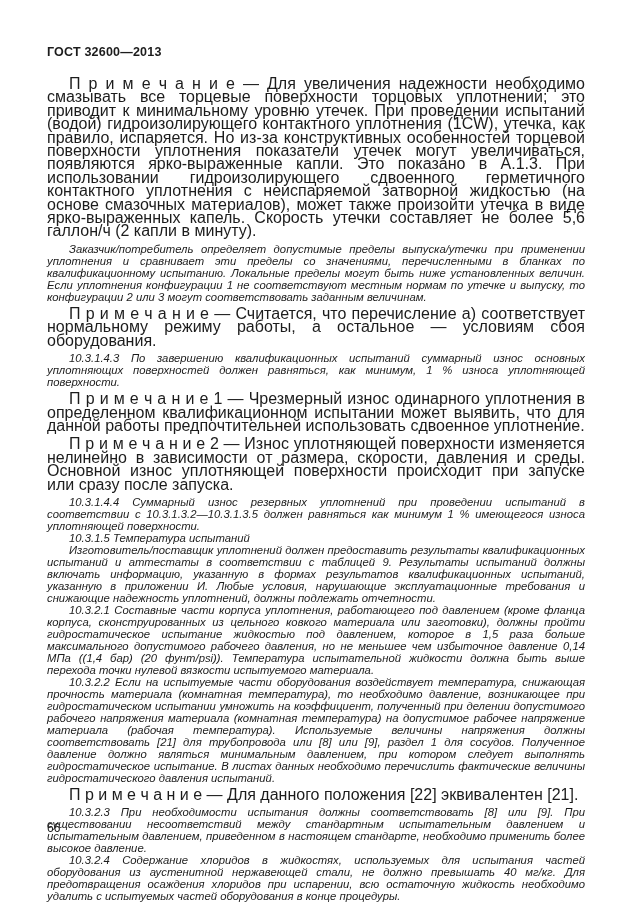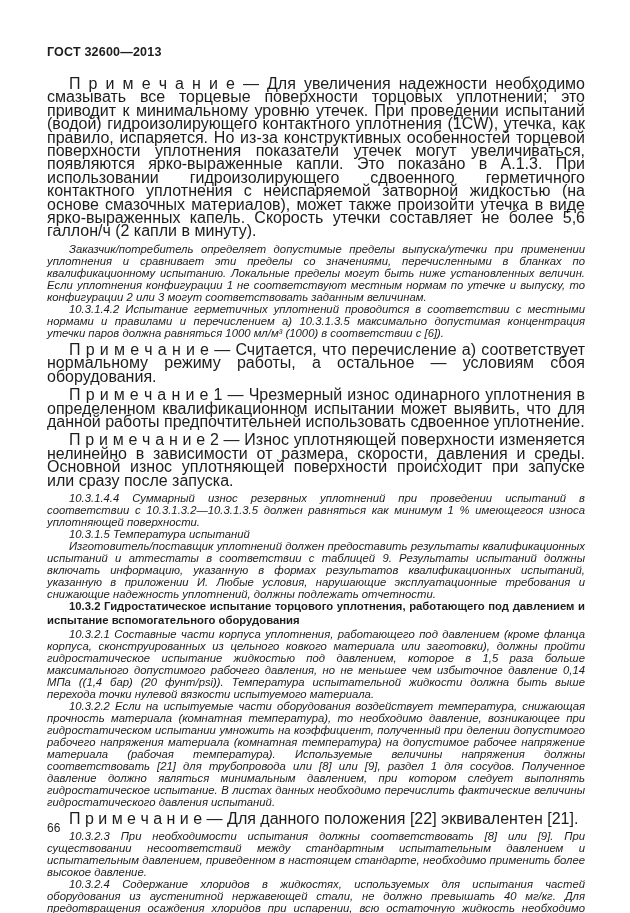--- a/index.html
+++ b/index.html
@@ -59,28 +59,27 @@
 </style>
 </head>
 <body>
 
 <div class="page">
   <div class="content">
     <div class="doc-header">ГОСТ 32600—2013</div>
 
     <p class="p-note">П р и м е ч а н и е — Для увеличения надежности необходимо смазывать все торцевые поверхности торцовых уплотнений; это приводит к минимальному уровню утечек. При проведении испытаний (водой) гидроизолирующего контактного уплотнения (1CW), утечка, как правило, испаряется. Но из-за конструктивных особенностей торцевой поверхности уплотнения показатели утечек могут увеличиваться, появляются ярко-выраженные капли. Это показано в А.1.3. При использовании гидроизолирующего сдвоенного герметичного контактного уплотнения с неиспаряемой затворной жидкостью (на основе смазочных материалов), может также произойти утечка в виде ярко-выраженных капель. Скорость утечки составляет не более 5,6 галлон/ч (2 капли в минуту).</p>
     <p class="p-body">Заказчик/потребитель определяет допустимые пределы выпуска/утечки при применении уплотнения и сравнивает эти пределы со значениями, перечисленными в бланках по квалификационному испытанию. Локальные пределы могут быть ниже установленных величин. Если уплотнения конфигурации 1 не соответствуют местным нормам по утечке и выпуску, то конфигурации 2 или 3 могут соответствовать заданным величинам.</p>
-    <p class="p-body">10.3.1.4.2 Испытание герметичных уплотнений проводится в соответствии с местными нормами и правилами и перечислением а) 10.3.1.3.5 максимально допустимая концентрация утечки паров должна равняться 1000 мл/м³ (1000) в соответствии с [6]).</p>
     <p class="p-note">П р и м е ч а н и е — Считается, что перечисление а) соответствует нормальному режиму работы, а остальное — условиям сбоя оборудования.</p>
+    <p class="p-body">10.3.1.4.3 По завершению квалификационных испытаний суммарный износ основных уплотняющих поверхностей должен равняться, как минимум, 1 % износа уплотняющей поверхности.</p>
     <p class="p-note">П р и м е ч а н и е 1 — Чрезмерный износ одинарного уплотнения в определенном квалификационном испытании может выявить, что для данной работы предпочтительней использовать сдвоенное уплотнение.</p>
     <p class="p-note">П р и м е ч а н и е 2 — Износ уплотняющей поверхности изменяется нелинейно в зависимости от размера, скорости, давления и среды. Основной износ уплотняющей поверхности происходит при запуске или сразу после запуска.</p>
     <p class="p-body">10.3.1.4.4 Суммарный износ резервных уплотнений при проведении испытаний в соответствии с 10.3.1.3.2—10.3.1.3.5 должен равняться как минимум 1 % имеющегося износа уплотняющей поверхности.</p>
     <p class="p-body">10.3.1.5 Температура испытаний</p>
     <p class="p-body">Изготовитель/поставщик уплотнений должен предоставить результаты квалификационных испытаний и аттестаты в соответствии с таблицей 9. Результаты испытаний должны включать информацию, указанную в формах результатов квалификационных испытаний, указанную в приложении И. Любые условия, нарушающие эксплуатационные требования и снижающие надежность уплотнений, должны подлежать отчетности.</p>
-    <p class="p-head">10.3.2 Гидростатическое испытание торцового уплотнения, работающего под давлением и испытание вспомогательного оборудования</p>
     <p class="p-body">10.3.2.1 Составные части корпуса уплотнения, работающего под давлением (кроме фланца корпуса, сконструированных из цельного ковкого материала или заготовки), должны пройти гидростатическое испытание жидкостью под давлением, которое в 1,5 раза больше максимального допустимого рабочего давления, но не меньшее чем избыточное давление 0,14 МПа ((1,4 бар) (20 фунт/psi)). Температура испытательной жидкости должна быть выше перехода точки нулевой вязкости испытуемого материала.</p>
     <p class="p-body">10.3.2.2 Если на испытуемые части оборудования воздействует температура, снижающая прочность материала (комнатная температура), то необходимо давление, возникающее при гидростатическом испытании умножить на коэффициент, полученный при делении допустимого рабочего напряжения материала (комнатная температура) на допустимое рабочее напряжение материала (рабочая температура). Используемые величины напряжения должны соответствовать [21] для трубопровода или [8] или [9], раздел 1 для сосудов. Полученное давление должно являться минимальным давлением, при котором следует выполнять гидростатическое испытание. В листах данных необходимо перечислить фактические величины гидростатического давления испытаний.</p>
     <p class="p-note">П р и м е ч а н и е — Для данного положения [22] эквивалентен [21].</p>
     <p class="p-body">10.3.2.3 При необходимости испытания должны соответствовать [8] или [9]. При существовании несоответствий между стандартным испытательным давлением и испытательным давлением, приведенном в настоящем стандарте, необходимо применить более высокое давление.</p>
     <p class="p-body">10.3.2.4 Содержание хлоридов в жидкостях, используемых для испытания частей оборудования из аустенитной нержавеющей стали, не должно превышать 40 мг/кг. Для предотвращения осаждения хлоридов при испарении, всю остаточную жидкость необходимо удалить с испытуемых частей оборудования в конце процедуры.</p>
   </div>
 
   <div class="page-footer">66</div>
 </div>
 

